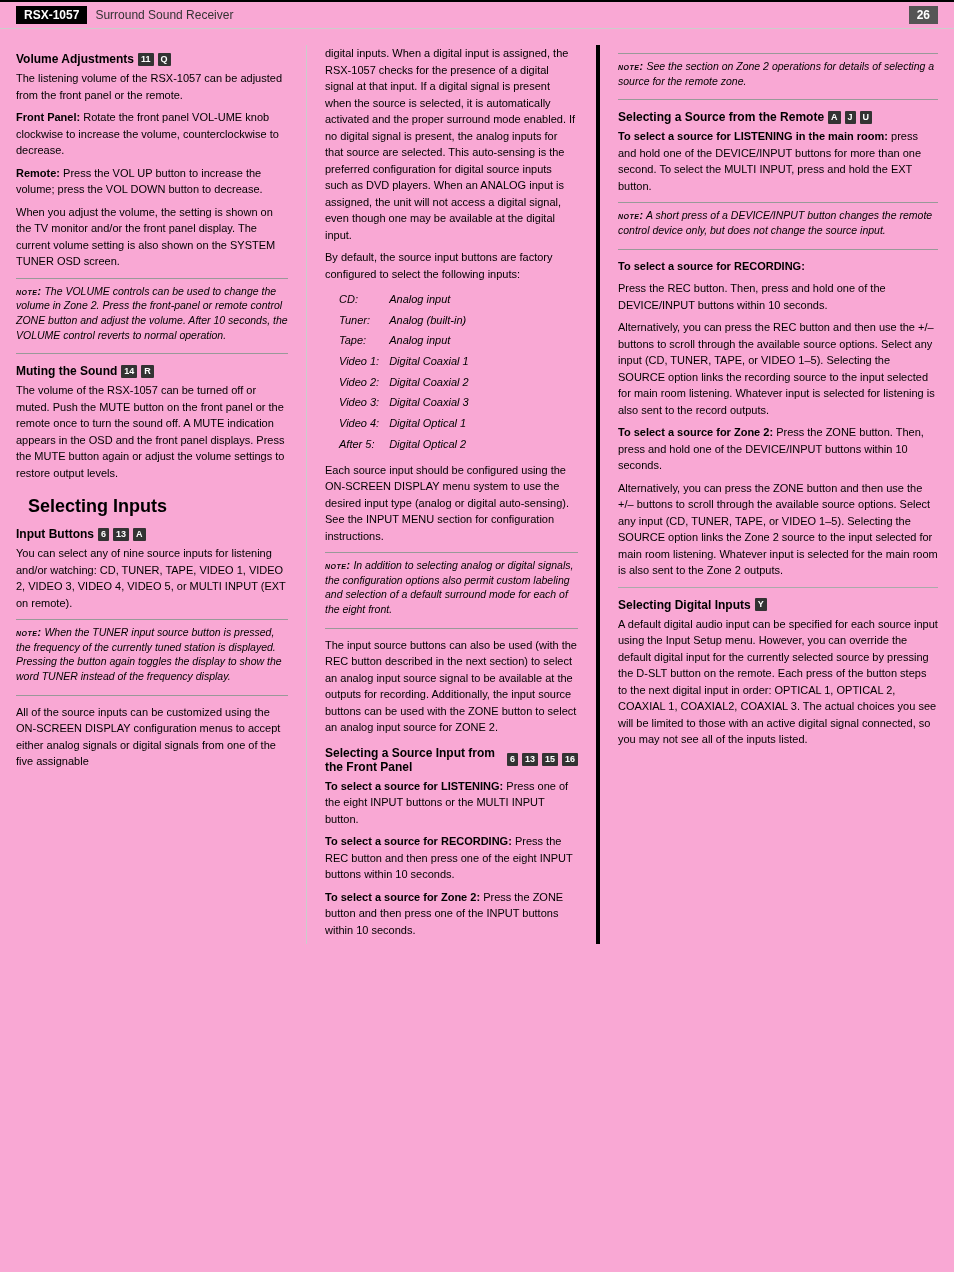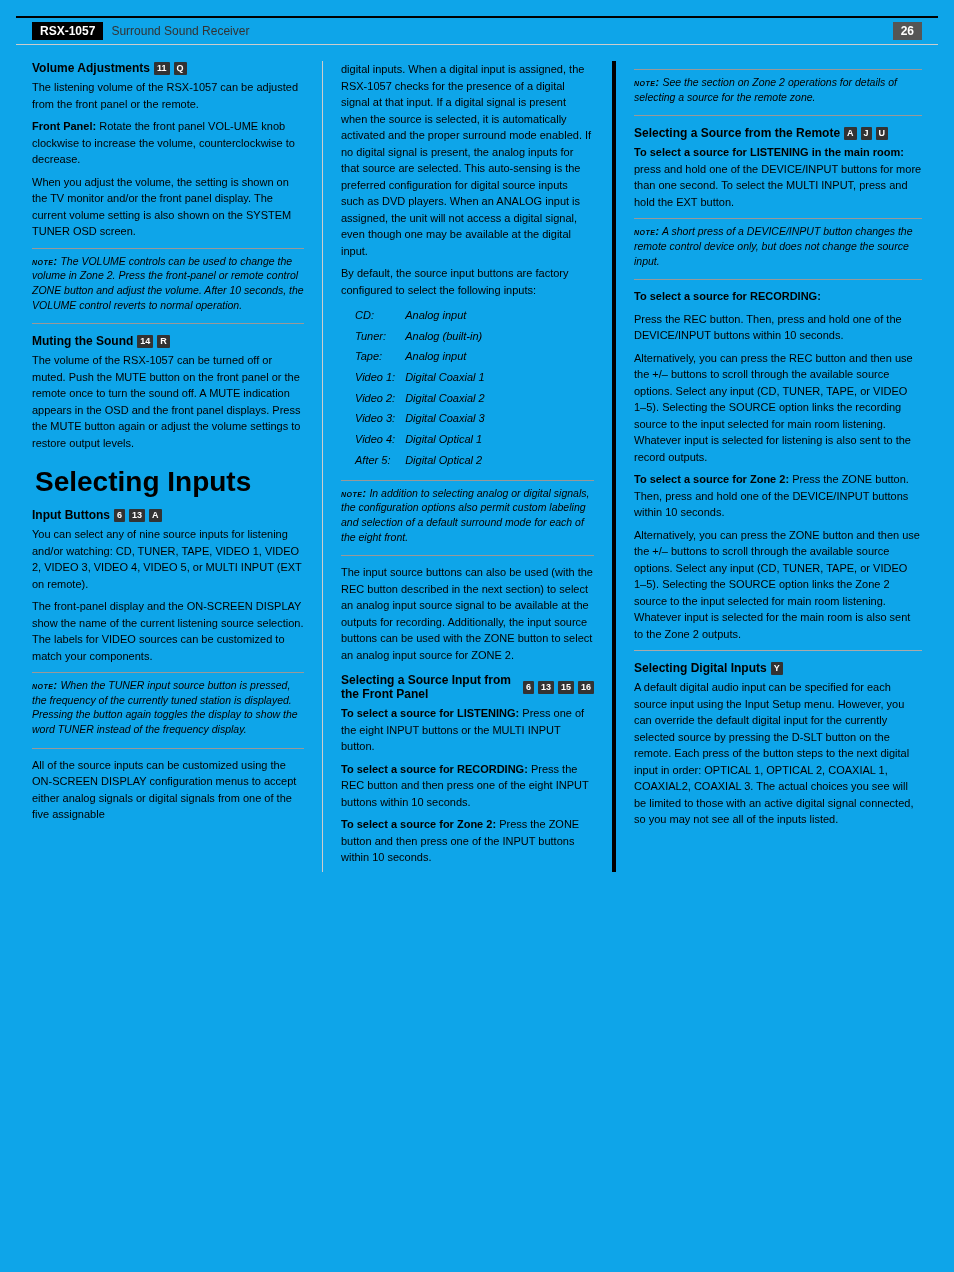--- a/index.html
+++ b/index.html
@@ -8,22 +8,22 @@
       font-size: 11px;
       background: #fff;
       color: #000;
       width: 954px;
       min-height: 1272px;
     }
 
     .page {
       width: 954px;
       min-height: 1272px;
-      background: #0ea5e9;
-      padding: 16px;
+      background: #f9a8d4;
+      padding: 0;
     }
 
     
     .header {
       display: flex;
       align-items: center;
       justify-content: space-between;
       border-top: 2px solid #000;
       border-bottom: 1px solid #ccc;
       padding: 4px 16px;
@@ -82,41 +82,41 @@
       font-size: 12px;
       font-weight: bold;
       color: #000;
       margin-bottom: 4px;
       margin-top: 10px;
       display: flex;
       align-items: center;
       gap: 4px;
     }
     .section-heading:first-child {
-      margin-top: 0;
+      margin-top: 7px;
     }
 
     .icon-badge {
       display: inline-block;
       background: #333;
       color: #fff;
       font-size: 9px;
       font-weight: bold;
       padding: 0 3px;
       border-radius: 1px;
       line-height: 13px;
       vertical-align: middle;
     }
 
     
     .big-section-heading {
-      font-size: 28px;
-      font-weight: bold;
-      color: #000;
-      margin: 16px 0 8px 3px;
+      font-size: 18px;
+      font-weight: bold;
+      color: #000;
+      margin: 16px 0 8px 12px;
       line-height: 1.1;
     }
 
     
     p {
       font-size: 11px;
       line-height: 1.5;
       margin-bottom: 6px;
       color: #000;
     }
@@ -207,20 +207,24 @@
         <span class="icon-badge">Q</span>
       </div>
 
       <p>The listening volume of the RSX-1057 can be adjusted from the front panel or the remote.</p>
 
       <p>
         <strong>Front Panel:</strong>
         <span>Rotate the front panel VOL-UME knob clockwise to increase the volume, counterclockwise to decrease.</span>
       </p>
 
+      <p>
+        <strong>Remote:</strong>
+        <span>Press the VOL UP button to increase the volume; press the VOL DOWN button to decrease.</span>
+      </p>
 
       <p>When you adjust the volume, the setting is shown on the TV monitor and/or the front panel display. The current volume setting is also shown on the SYSTEM TUNER OSD screen.</p>
 
       <div class="note-block">
         <p>
           <span class="note-label">note:</span>
           <span>The VOLUME controls can be used to change the volume in Zone 2. Press the front-panel or remote control ZONE button and adjust the volume. After 10 seconds, the VOLUME control reverts to normal operation.</span>
         </p>
       </div>
 
@@ -235,21 +239,20 @@
       <div class="big-section-heading">Selecting Inputs</div>
 
       <div class="section-heading">
         <span>Input Buttons</span>
         <span class="icon-badge">6</span>
         <span class="icon-badge">13</span>
         <span class="icon-badge">A</span>
       </div>
 
       <p>You can select any of nine source inputs for listening and/or watching: CD, TUNER, TAPE, VIDEO 1, VIDEO 2, VIDEO 3, VIDEO 4, VIDEO 5, or MULTI INPUT (EXT on remote).</p>
-      <p>The front-panel display and the ON-SCREEN DISPLAY show the name of the current listening source selection. The labels for VIDEO sources can be customized to match your components.</p>
 
       <div class="note-block">
         <p>
           <span class="note-label">note:</span>
           <span>When the TUNER input source button is pressed, the frequency of the currently tuned station is displayed. Pressing the button again toggles the display to show the word TUNER instead of the frequency display.</span>
         </p>
       </div>
 
       <p>All of the source inputs can be customized using the ON-SCREEN DISPLAY configuration menus to accept either analog signals or digital signals from one of the five assignable</p>
 
@@ -290,20 +293,21 @@
               <td>Video 4:</td>
               <td>Digital Optical 1</td>
             </tr>
             <tr>
               <td>After 5:</td>
               <td>Digital Optical 2</td>
             </tr>
           </tbody>
       </table>
 
+      <p>Each source input should be configured using the ON-SCREEN DISPLAY menu system to use the desired input type (analog or digital auto-sensing). See the INPUT MENU section for configuration instructions.</p>
 
       <div class="note-block">
         <p>
           <span class="note-label">note:</span>
           <span>In addition to selecting analog or digital signals, the configuration options also permit custom labeling and selection of a default surround mode for each of the eight front.</span>
         </p>
       </div>
 
       <p>The input source buttons can also be used (with the REC button described in the next section) to select an analog input source signal to be available at the outputs for recording. Additionally, the input source buttons can be used with the ZONE button to select an analog input source for ZONE 2.</p>
 

